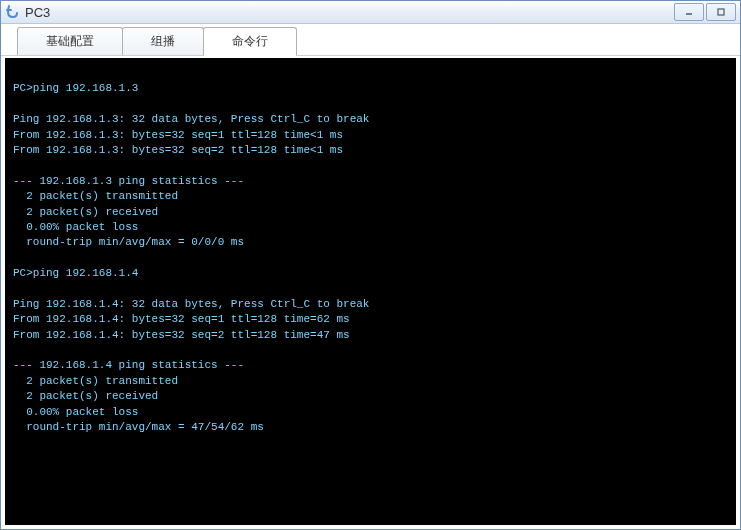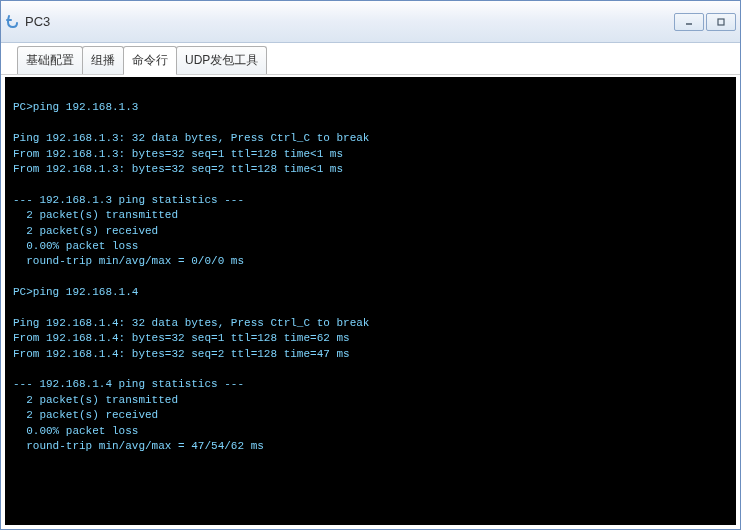--- a/index.html
+++ b/index.html
@@ -16,21 +16,21 @@
     }
     .window {
       width: 741px;
       height: 530px;
       background: #fff;
       border: 1px solid #6b8ebf;
       display: flex;
       flex-direction: column;
     }
     .titlebar {
-      height: 42px;
+      height: 23px;
       background: linear-gradient(to bottom, #fdfdfe 0%, #e8eef7 50%, #dce6f2 100%);
       border-bottom: 1px solid #b8c8dc;
       display: flex;
       align-items: center;
       padding: 0 4px;
       position: relative;
     }
     .titlebar-icon {
       width: 16px;
       height: 16px;
@@ -64,21 +64,21 @@
     .tabbar {
       height: 32px;
       background: #fff;
       border-bottom: 1px solid #d0d0d0;
       display: flex;
       align-items: flex-end;
       padding: 4px 16px 0 16px;
       gap: 0;
     }
     .tab {
-      padding: 5px 8px;
+      padding: 5px 28px;
       font-size: 12px;
       color: #333;
       border: 1px solid #b0b0b0;
       border-bottom: none;
       background: linear-gradient(to bottom, #fdfdfd, #eef2f6);
       cursor: pointer;
       margin-right: -1px;
       border-radius: 3px 3px 0 0;
       position: relative;
     }
@@ -128,17 +128,16 @@
             <rect x="2" y="2" width="6" height="6" stroke="#4a5a6a" stroke-width="1.2" fill="none"></rect>
           </svg>
       </div>
     </div>
   </div>
 
   <div class="tabbar">
     <div class="tab">基础配置</div>
     <div class="tab">组播</div>
     <div class="tab active">命令行</div>
-    <div class="tab">UDP发包工具</div>
   </div>
 
   <div class="terminal" id="terminal"><div class="terminal-line">&nbsp;</div><div class="terminal-line">PC&gt;ping 192.168.1.3</div><div class="terminal-line">&nbsp;</div><div class="terminal-line">Ping 192.168.1.3: 32 data bytes, Press Ctrl_C to break</div><div class="terminal-line">From 192.168.1.3: bytes=32 seq=1 ttl=128 time&lt;1 ms</div><div class="terminal-line">From 192.168.1.3: bytes=32 seq=2 ttl=128 time&lt;1 ms</div><div class="terminal-line">&nbsp;</div><div class="terminal-line">--- 192.168.1.3 ping statistics ---</div><div class="terminal-line">  2 packet(s) transmitted</div><div class="terminal-line">  2 packet(s) received</div><div class="terminal-line">  0.00% packet loss</div><div class="terminal-line">  round-trip min/avg/max = 0/0/0 ms</div><div class="terminal-line">&nbsp;</div><div class="terminal-line">PC&gt;ping 192.168.1.4</div><div class="terminal-line">&nbsp;</div><div class="terminal-line">Ping 192.168.1.4: 32 data bytes, Press Ctrl_C to break</div><div class="terminal-line">From 192.168.1.4: bytes=32 seq=1 ttl=128 time=62 ms</div><div class="terminal-line">From 192.168.1.4: bytes=32 seq=2 ttl=128 time=47 ms</div><div class="terminal-line">&nbsp;</div><div class="terminal-line">--- 192.168.1.4 ping statistics ---</div><div class="terminal-line">  2 packet(s) transmitted</div><div class="terminal-line">  2 packet(s) received</div><div class="terminal-line">  0.00% packet loss</div><div class="terminal-line">  round-trip min/avg/max = 47/54/62 ms</div></div>
 </div>
 
 </body></html>

